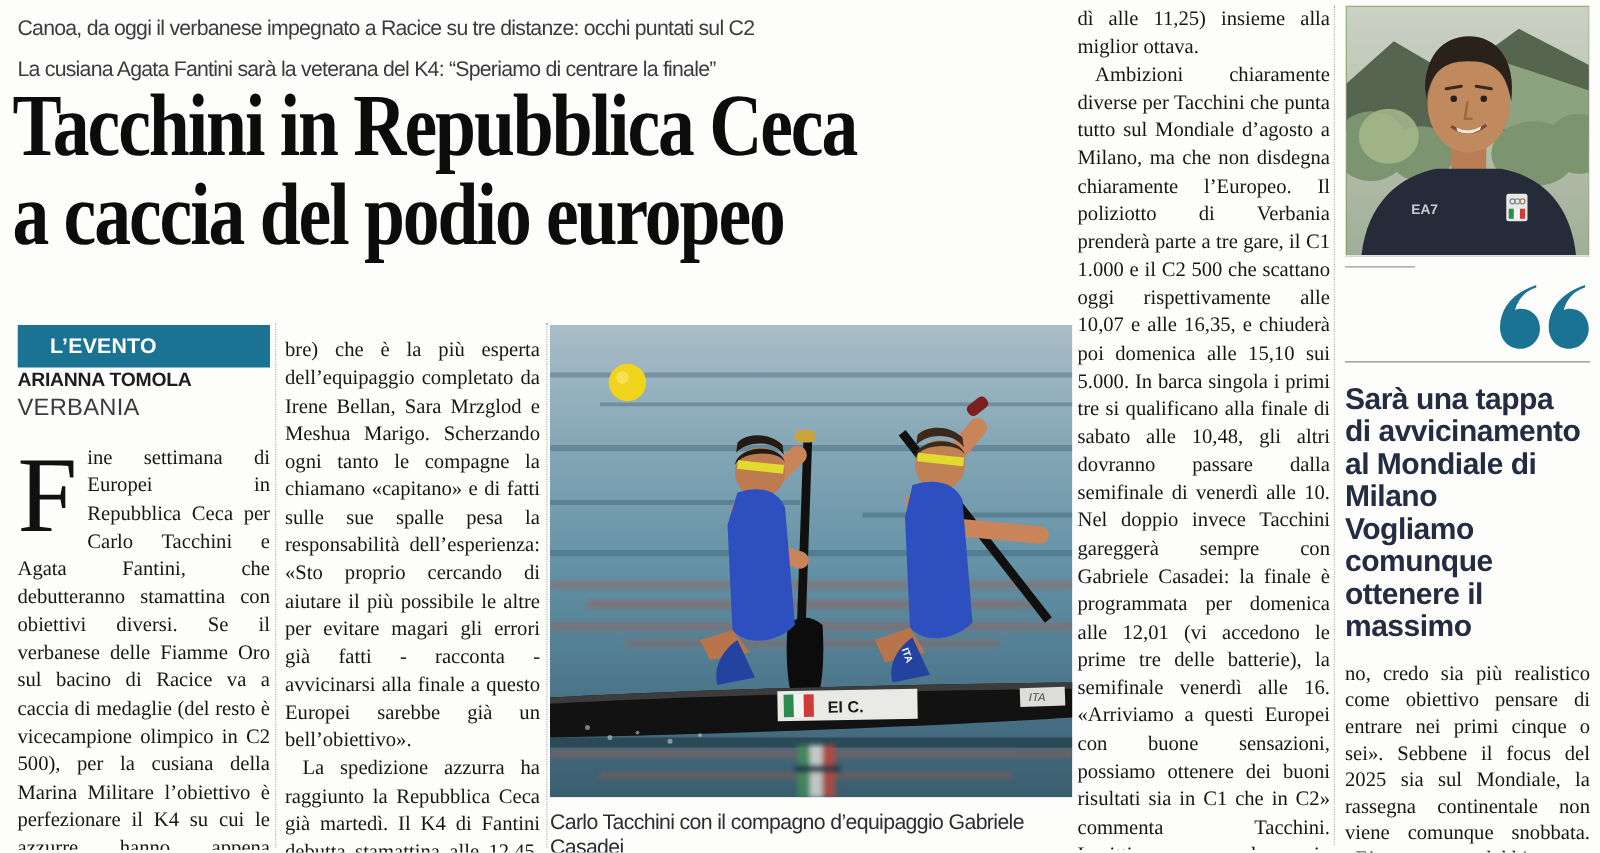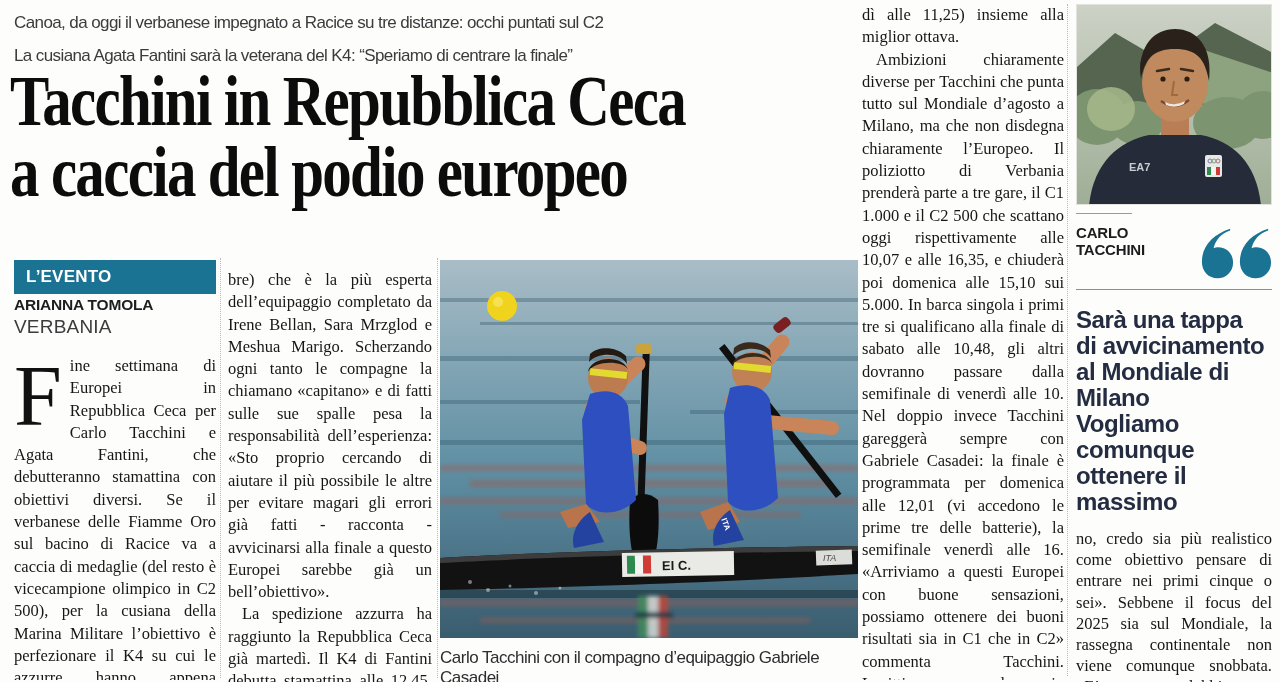--- a/index.html
+++ b/index.html
@@ -41,21 +41,21 @@
 
   #col1 { left:14px;  top:260px; width:202px; height:420px; }
   #col2 { left:228px; top:269px; width:204px; height:424px; }
   #col3 { left:862px; top:4px;   width:202px; height:676px; }
 
   
   #event-bar {
     width:212px; height:34px; background:#1b7394;
     color:#fff; font-family:"Liberation Sans", sans-serif;
     font-weight:bold; font-size:17px; line-height:34px;
-    padding-left:12px; letter-spacing:0.2px;
+    padding-left:26px; letter-spacing:0.2px;
   }
   #byline { margin-top:2px; font-family:"Liberation Sans", sans-serif; }
   #byline .author { font-weight:bold; font-size:15.5px; color:#1d1d1f; letter-spacing:-0.2px; }
   #byline .place  { font-size:19px; color:#3c3c3e; margin-top:2px; letter-spacing:0.2px; }
   #col1-text { margin-top:17px; }
   .dropcap {
     float:left; font-size:86px; line-height:70px;
     padding:6px 8px 0 0; color:#111;
     font-family:"Liberation Serif", serif;
   }
@@ -283,21 +283,20 @@
         <circle cx="9" cy="6" r="2" fill="none" stroke="#7aa07a" stroke-width="1"></circle>
         <circle cx="13" cy="6" r="2" fill="none" stroke="#a07a7a" stroke-width="1"></circle>
       </g>
     </svg>
   </div>
 
   <div class="short-rule"></div>
 
   <div id="attrib-row">
     <div id="attrib">
-      <div class="name">CARLO TACCHINI</div>
     </div>
     <svg id="quote-mark" width="76" height="54" viewBox="0 0 76 54" xmlns="http://www.w3.org/2000/svg">
       <path d="M33,2 C15,8 4,20 4,36 C4,46 11,53 20,53 C29,53 36,46 36,37 C36,28 30,21 21,21 C19,21 17.5,21.3 16,22 C18.5,13 24,7 33,4 Z" fill="#1b7394"></path>
       <path d="M72,2 C54,8 43,20 43,36 C43,46 50,53 59,53 C68,53 75,46 75,37 C75,28 69,21 60,21 C58,21 56.5,21.3 55,22 C57.5,13 63,7 72,4 Z" fill="#1b7394"></path>
     </svg>
   </div>
 
   <div class="full-rule"></div>
 
   <div id="pull-quote">Sarà una tappa

